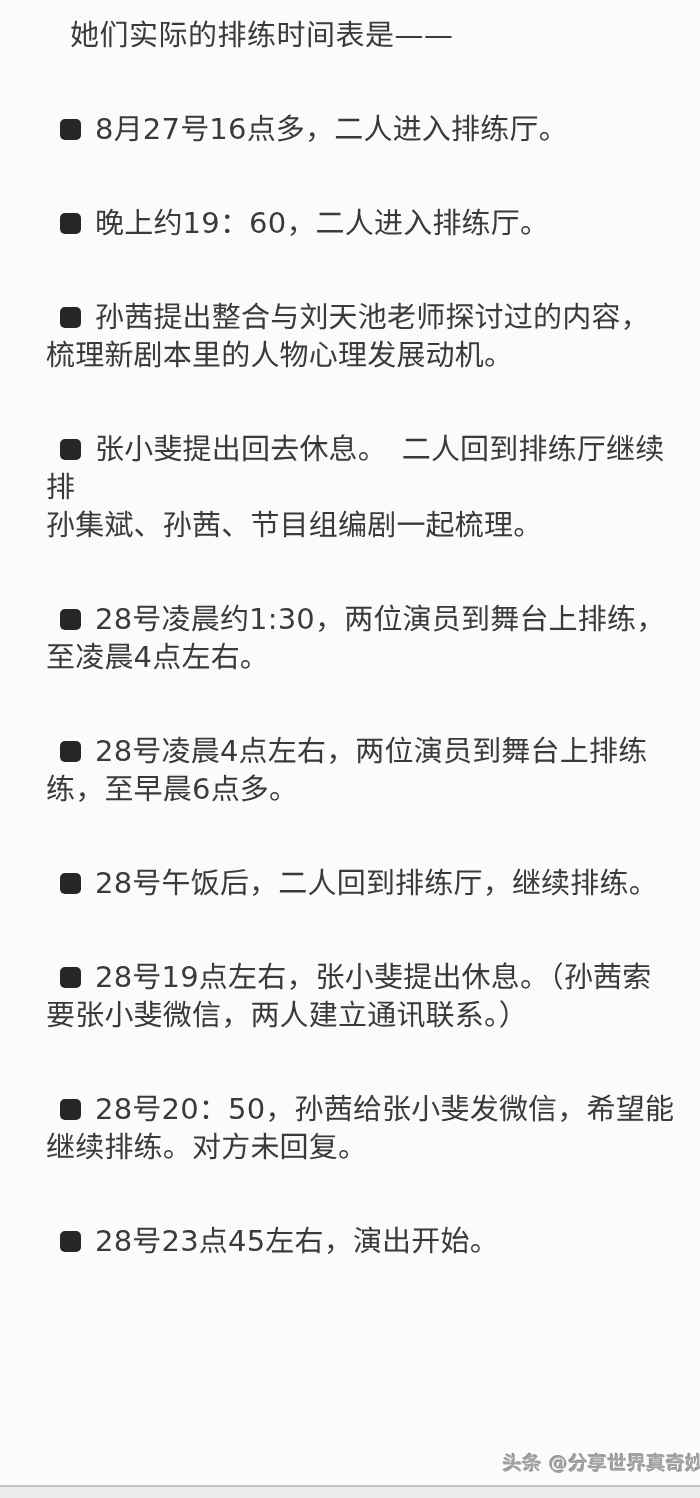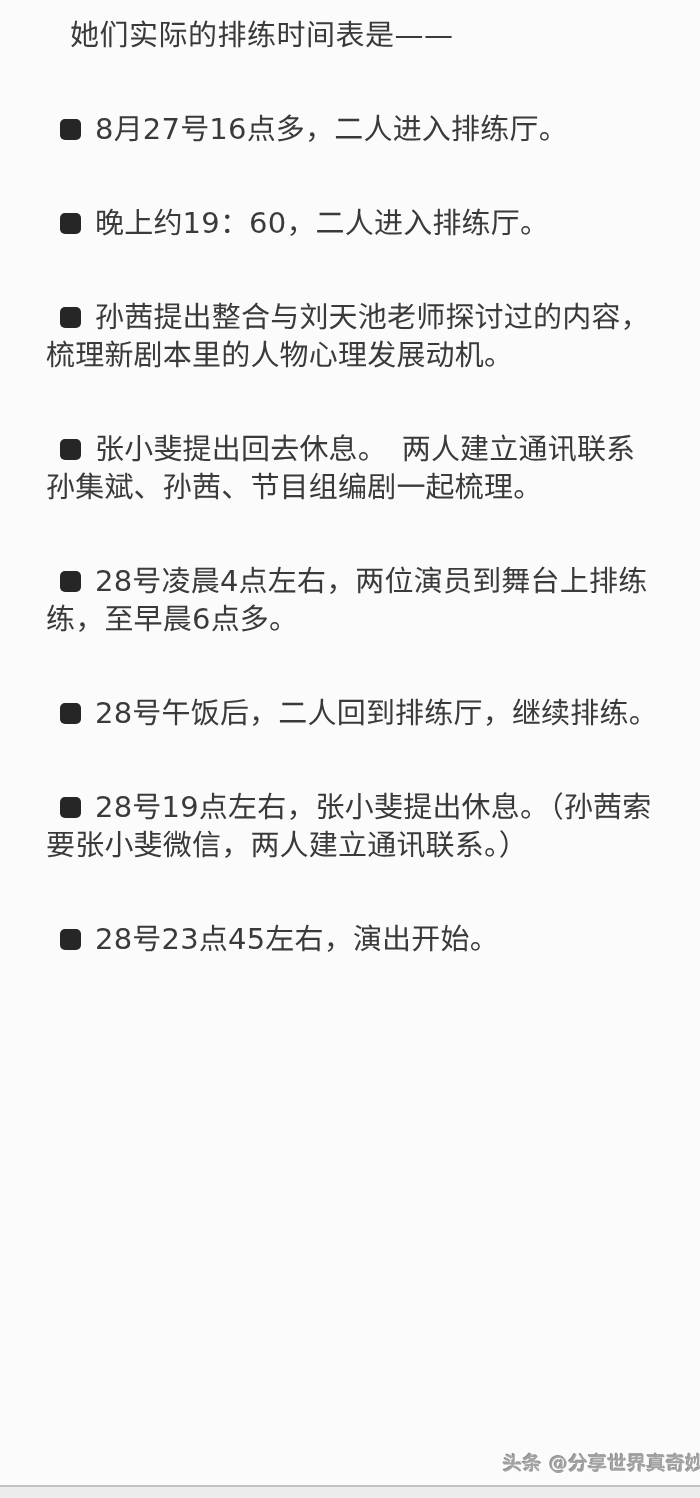--- a/index.html
+++ b/index.html
@@ -78,41 +78,49 @@
   <p class="item">
     <span class="bullet"></span><span class="item-text">晚上约19：60，二人进入排练厅。</span>
   </p>
 
   <p class="item">
     <span class="bullet"></span><span class="item-text">孙茜提出整合与刘天池老师探讨过的内容，
 梳理新剧本里的人物心理发展动机。</span>
   </p>
 
   <p class="item">
-    <span class="bullet"></span><span class="item-text">张小斐提出回去休息。　两人建立通讯联系
+    <span class="bullet"></span><span class="item-text">张小斐提出回去休息。　二人回到排练厅继续排
 孙集斌、孙茜、节目组编剧一起梳理。</span>
   </p>
 
+  <p class="item">
+    <span class="bullet"></span><span class="item-text">28号凌晨约1:30，两位演员到舞台上排练，
+至凌晨4点左右。</span>
+  </p>
 
   <p class="item">
     <span class="bullet"></span><span class="item-text">28号凌晨4点左右，两位演员到舞台上排练
 练，至早晨6点多。</span>
   </p>
 
 
 
   <p class="item">
     <span class="bullet"></span><span class="item-text">28号午饭后，二人回到排练厅，继续排练。</span>
   </p>
 
   <p class="item">
     <span class="bullet"></span><span class="item-text">28号19点左右，张小斐提出休息。（孙茜索
 要张小斐微信，两人建立通讯联系。）</span>
   </p>
 
+  <p class="item">
+    <span class="bullet"></span><span class="item-text">28号20：50，孙茜给张小斐发微信，希望能
+继续排练。对方未回复。</span>
+  </p>
 
   <p class="item">
     <span class="bullet"></span><span class="item-text">28号23点45左右，演出开始。</span>
   </p>
 
   <div class="watermark">头条 @分享世界真奇妙</div>
 
   <div class="bottom-strip"></div>
 
 </div>

